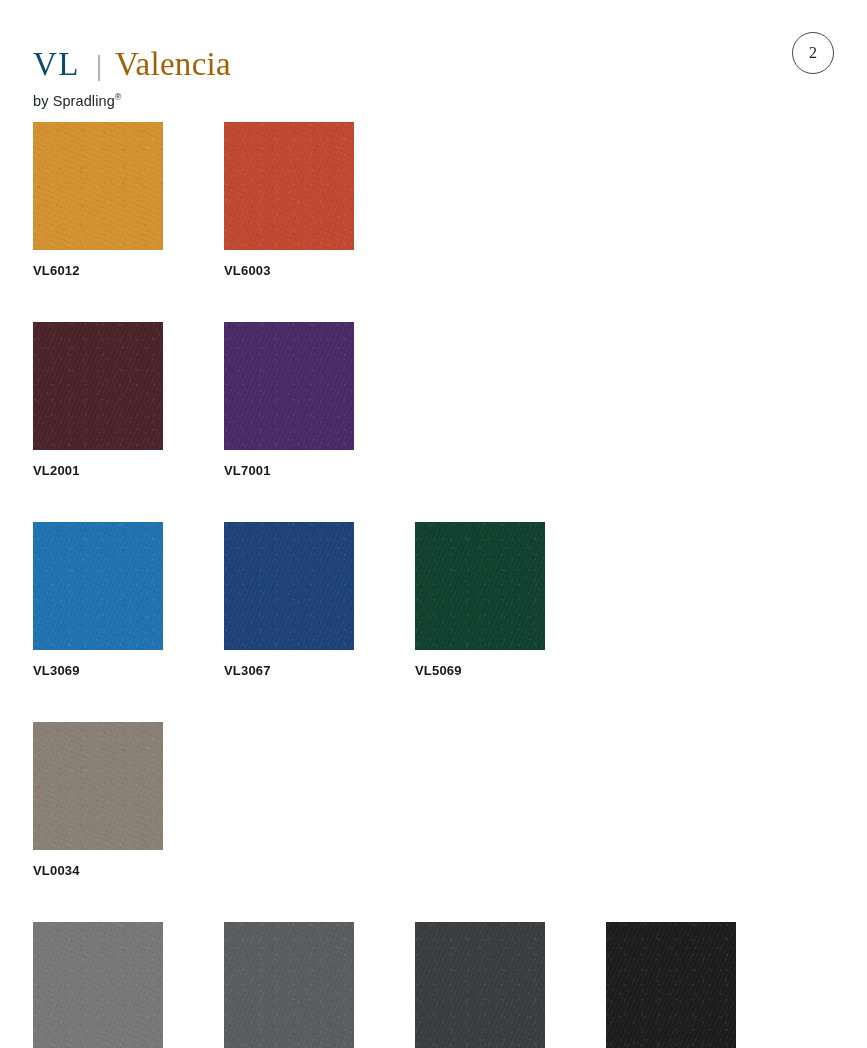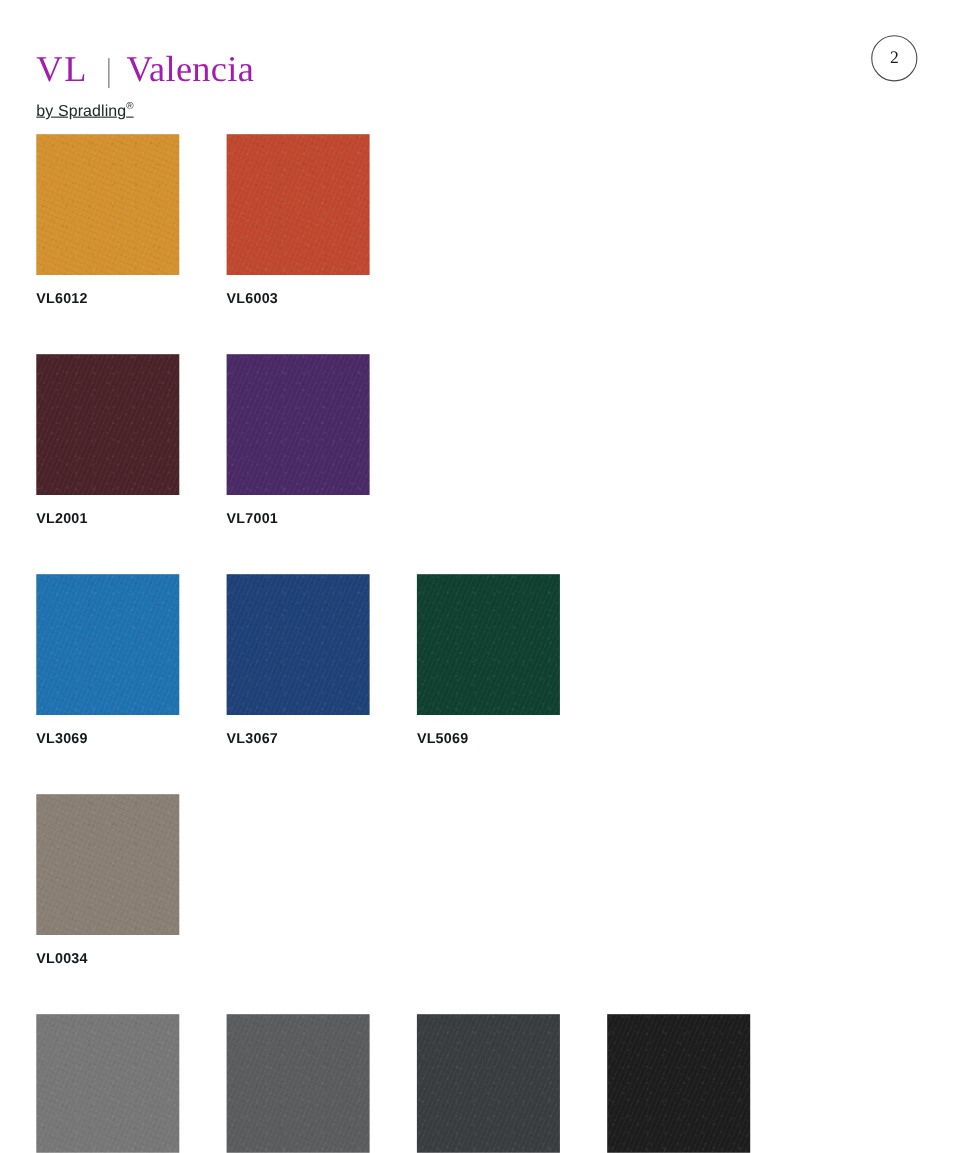--- a/index.html
+++ b/index.html
@@ -23,39 +23,38 @@
   }
   .title-line {
     display: flex;
     align-items: baseline;
     font-family: "Liberation Serif", serif;
     font-size: 33px;
     line-height: 1;
     white-space: nowrap;
   }
   .title-code {
-    color: #a21caf;
+    color: #0c4a6e;
     letter-spacing: 1.5px;
   }
   .title-sep {
     color: #9a9a9a;
     margin: 0 13px 0 16px;
     font-size: 30px;
     font-weight: 300;
   }
   .title-name {
-    color: #a21caf;
+    color: #a16207;
     letter-spacing: 0.3px;
   }
   .subtitle {
     margin-top: 12px;
     font-size: 14.5px;
     color: #22262b;
     letter-spacing: 0.1px;
-    text-decoration: underline;
   }
   .subtitle sup {
     font-size: 9px;
     vertical-align: super;
     line-height: 0;
   }
 
   
   .page-badge {
     position: absolute;
@@ -79,21 +78,21 @@
     position: absolute;
     left: 33px;
     top: 122px;
     width: 700px;
     display: flex;
     flex-direction: column;
     row-gap: 44px;
   }
   .swatch-row {
     display: flex;
-    column-gap: 43px;
+    column-gap: 61px;
   }
   .swatch-cell {
     width: 130px;
   }
   .swatch-chip {
     width: 130px;
     height: 128px;
     position: relative;
     overflow: hidden;
   }

